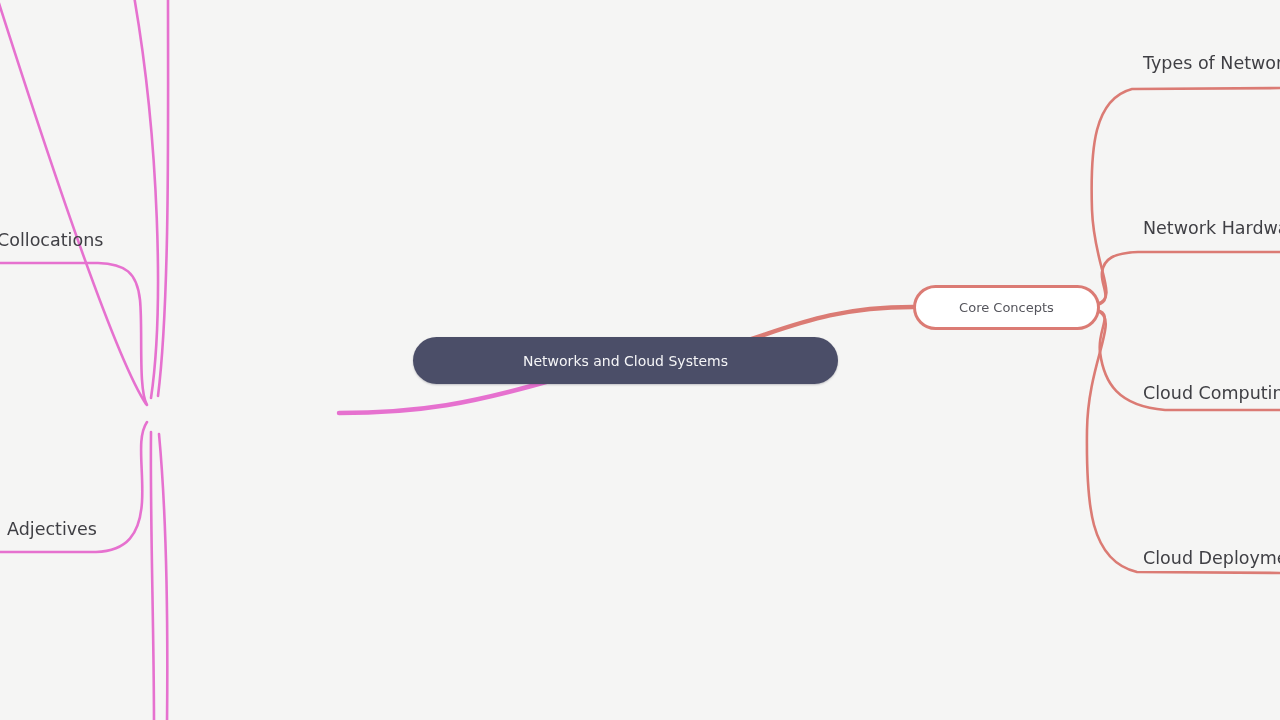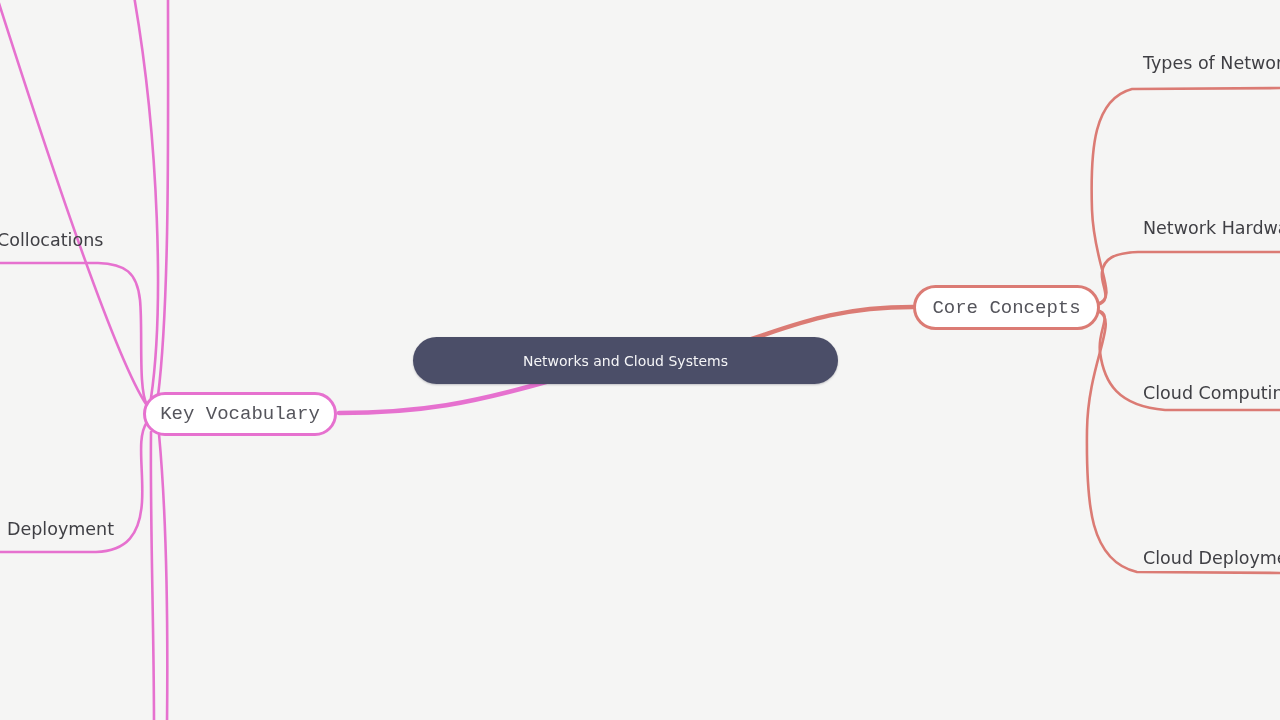--- a/index.html
+++ b/index.html
@@ -41,23 +41,22 @@
     width: 425px; height: 47px;
     background: #4b4e68;
     color: #f5f5f7;
     font-size: 14px;
     border-radius: 24px;
     box-shadow: 0 1px 2px rgba(40,40,60,0.25);
   }
   .node-branch {
     background: #ffffff;
     color: #55555c;
-    font-size: 19px;
+    font-size: 13px;
     border-radius: 23px;
-    font-family: Liberation Mono, monospace;
   }
   .node-core {
     left: 913px; top: 285px;
     width: 187px; height: 45px;
     border: 3px solid #db7b74;
   }
   .node-vocab {
     left: 143px; top: 392px;
     width: 194px; height: 44px;
     border: 3px solid #e671cf;
@@ -100,27 +99,26 @@
       <path class="lw-sub" d="M 158 396 C 170 300 168 120 168 -4"></path>
       <path class="lw-sub" d="M 151 432 C 150 520 154 630 154 724"></path>
       <path class="lw-sub" d="M 159 434 C 167 520 168 630 167 724"></path>
     </g>
   </svg>
 
   <div class="node node-root">Networks and Cloud Systems</div>
 
   <div class="node node-branch node-core">Core Concepts</div>
 
-  <div class="node node-branch node-vocab">Key Vocabulary</div>
 
   <div class="leaf-label l-types">Types of Networks</div>
 
   <div class="leaf-label l-hardware">Network Hardware</div>
 
   <div class="leaf-label l-computing">Cloud Computing</div>
 
   <div class="leaf-label l-deployment">Cloud Deployment</div>
 
   <div class="leaf-label l-collocations">Collocations</div>
 
-  <div class="leaf-label l-adjectives">Deployment</div>
+  <div class="leaf-label l-adjectives">Adjectives</div>
 
 </div>
 
 </body></html>

